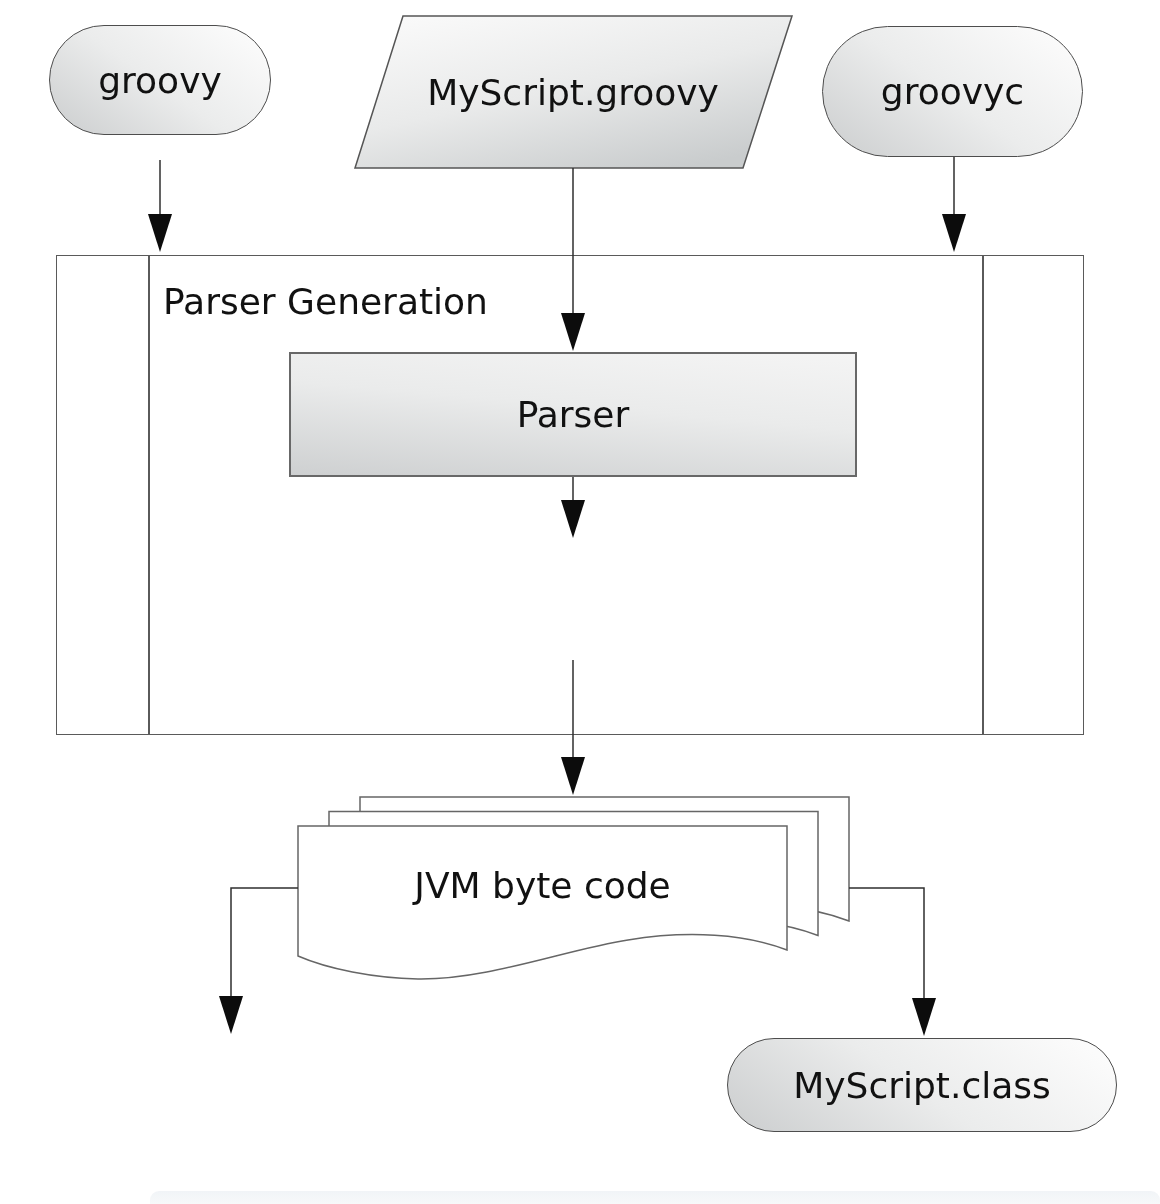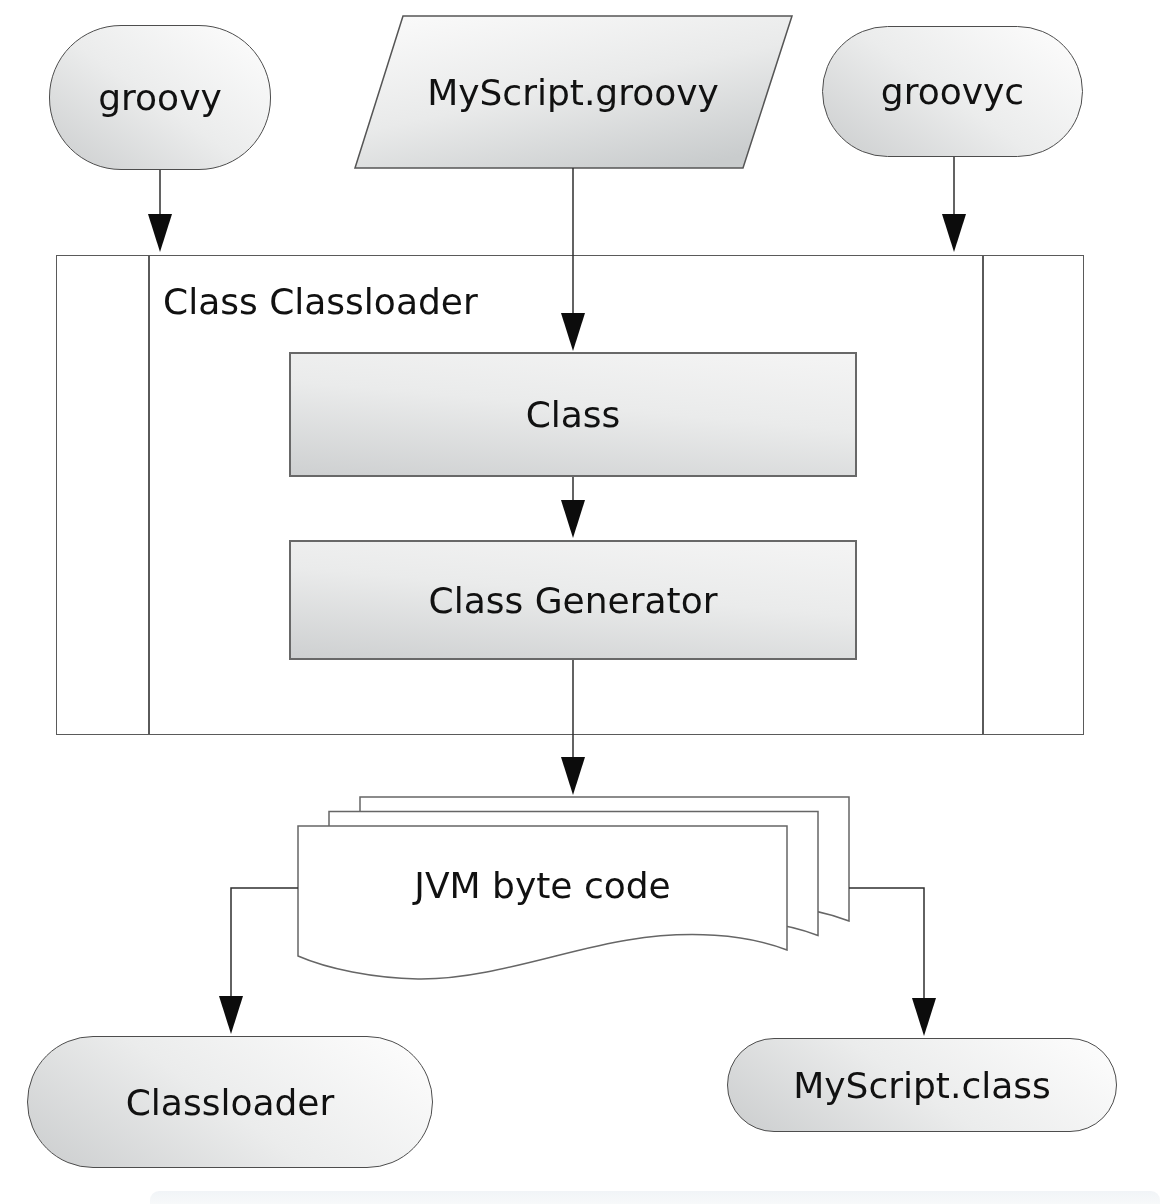--- a/index.html
+++ b/index.html
@@ -41,21 +41,21 @@
 <body>
 
 <div id="canvas">
 
   <div class="abs footerbar" style="left:150px;top:1191px;width:1010px;height:13px;"></div>
 
   <div class="abs bigbox" style="left:56px;top:255px;width:1028px;height:480px;">
     <div class="divider" style="left:91px;"></div>
     <div class="divider" style="left:925px;"></div>
   </div>
-  <div class="abs cg-title overlay-label" style="left:163px;top:281px;">Class Classloader</div>
+  <div class="abs cg-title overlay-label" style="left:163px;top:281px;">Parser Generation</div>
 
   <svg id="connector-layer" width="1160" height="1204" viewBox="0 0 1160 1204">
     <defs>
       <linearGradient id="shapeGrad" x1="0.15" y1="0" x2="0.75" y2="1">
         <stop offset="0" stop-color="#f9f9f9"></stop>
         <stop offset="0.5" stop-color="#e9eaea"></stop>
         <stop offset="1" stop-color="#c9cccd"></stop>
       </linearGradient>
     </defs>
 
@@ -81,43 +81,37 @@
       <polygon points="148,214 172,214 160,252"></polygon>
       <polygon points="561,313 585,313 573,351"></polygon>
       <polygon points="942,214 966,214 954,252"></polygon>
       <polygon points="561,500 585,500 573,538"></polygon>
       <polygon points="561,757 585,757 573,795"></polygon>
       <polygon points="219,996 243,996 231,1034"></polygon>
       <polygon points="912,998 936,998 924,1036"></polygon>
     </g>
   </svg>
 
-  <div class="abs stadium label" style="left:49px;top:25px;width:222px;height:145px;">
+  <div class="abs stadium label" style="left:49px;top:25px;width:222px;height:110px;">
     <span>groovy</span>
   </div>
 
   <div class="abs stadium label" style="left:822px;top:26px;width:261px;height:131px;justify-content:center;">
     <span>groovyc</span>
   </div>
 
-  <div class="abs stadium label" style="left:27px;top:1036px;width:406px;height:132px;">
-    <span>Classloader</span>
-  </div>
 
   <div class="abs stadium label" style="left:727px;top:1038px;width:390px;height:94px;">
     <span>MyScript.class</span>
   </div>
 
   <div class="abs process label" style="left:289px;top:352px;width:568px;height:125px;">
-    <span>Class</span>
+    <span>Parser</span>
   </div>
 
-  <div class="abs process label" style="left:289px;top:540px;width:568px;height:120px;">
-    <span>Class Generator</span>
-  </div>
 
   <div class="abs label overlay-label" style="left:400px;top:22px;width:346px;height:140px;">
     <span>MyScript.groovy</span>
   </div>
 
   <div class="abs label overlay-label" style="left:298px;top:826px;width:489px;height:118px;">
     <span>JVM byte code</span>
   </div>
 
 </div>

